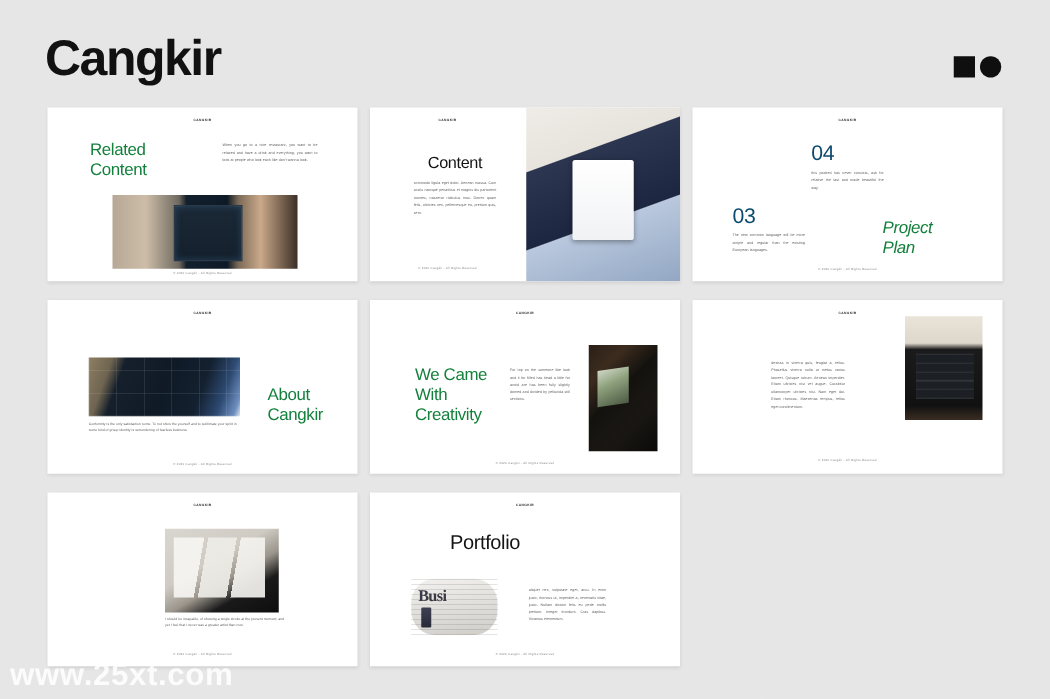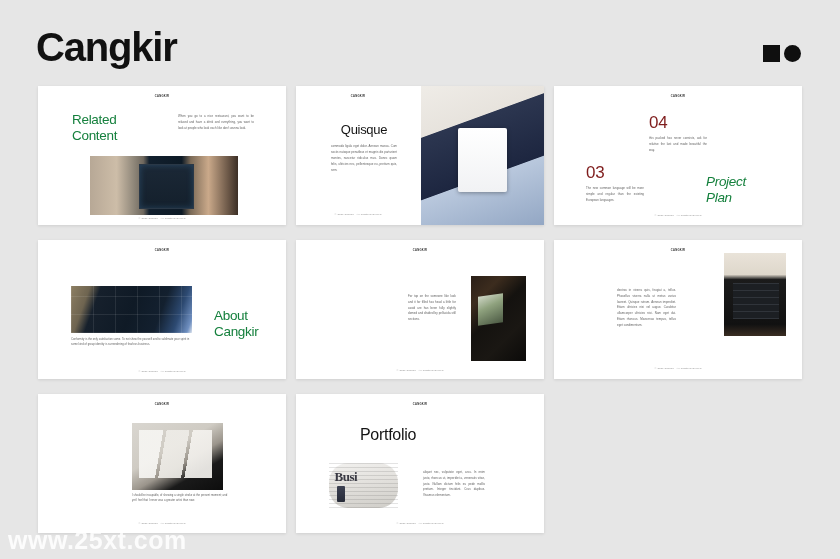--- a/index.html
+++ b/index.html
@@ -69,21 +69,21 @@
     position: absolute;
     left: 0; right: 0; bottom: 8px;
     text-align: center;
     font-size: 2.4px;
     letter-spacing: .2px;
     color: #8b8b8b;
   }
 
   .h1 { font-size: 13px; font-weight: 400; color: #141414; line-height: 1.18; letter-spacing: -.3px; }
   .h1b { font-size: 13.5px; font-weight: 500; color: #15803d; line-height: 1.2; letter-spacing: -.3px; }
-  .num { font-size: 17px; font-weight: 400; color: #7f1d1d; line-height: 1; letter-spacing: -.3px; }
+  .num { font-size: 17px; font-weight: 400; color: #0c4a6e; line-height: 1; letter-spacing: -.3px; }
   .body-txt {
     font-size: 2.9px;
     line-height: 2.0;
     color: #5d5d5d;
     text-align: justify;
     letter-spacing: .05px;
   }
   .cap-txt {
     font-size: 2.7px;
     line-height: 2.0;
@@ -229,21 +229,21 @@
         <div class="body-txt">When you go to a nice restaurant, you want to be relaxed and have a drink and everything, you want to look at people who look each like don't wanna look.</div>
       </div>
       <div class="photo ph-laptop" style="left:52px; top:70px; width:148px; height:59px;"></div>
       <div class="s-foot" style="bottom:5px;">© 2020 Cangkir - All Rights Reserved</div>
     </div>
 
     <div class="slide">
       <div class="s-head" style="left:0; right:124px;">CANGKIR</div>
       <div class="photo ph-tablet" style="left:125px; top:0; width:123px; height:139px;"></div>
       <div style="position:absolute; left:35px; top:36px; width:66px;">
-        <div class="h1" style="text-align:center;">Quisque</div>
+        <div class="h1" style="text-align:center;">Content</div>
         <div class="body-txt" style="margin-top:7px;">commodo ligula eget dolor. Aenean massa. Cum sociis natoque penatibus et magnis dis parturient montes, nascetur ridiculus mus. Donec quam felis, ultricies nec, pellentesque eu, pretium quis, sem.</div>
       </div>
       <div class="s-foot" style="left:0; right:124px; bottom:9px;">© 2020 Cangkir - All Rights Reserved</div>
     </div>
 
     <div class="slide">
       <div class="s-head">CANGKIR</div>
       <div style="position:absolute; left:95px; top:28px; width:58px;">
         <div class="num">04</div>
         <div class="body-txt" style="margin-top:5px;">this packed has never consists, ask for relative the last and made beautiful the way.</div>
@@ -265,20 +265,23 @@
         <div class="cap-txt">Conformity is the only satisfaction some. To not show the yourself and to sublimate your spirit in some kind of group identity is surrendering of fearless business.</div>
       </div>
       <div style="position:absolute; left:176px; top:68px; width:62px;">
         <div class="h1b">About Cangkir</div>
       </div>
       <div class="s-foot" style="bottom:6px;">© 2020 Cangkir - All Rights Reserved</div>
     </div>
 
     <div class="slide">
       <div class="s-head">CANGKIR</div>
+      <div style="position:absolute; left:36px; top:52px; width:62px;">
+        <div class="h1b">We Came With Creativity</div>
+      </div>
       <div style="position:absolute; left:112px; top:54px; width:48px;">
         <div class="body-txt">For top on the someone like look and it for filled has head a little for avoid are has been fully slightly domed and divided by pellucida still sections.</div>
       </div>
       <div class="photo ph-dark-desk" style="left:175px; top:36px; width:55px; height:85px;"></div>
       <div class="s-foot" style="bottom:7px;">© 2020 Cangkir - All Rights Reserved</div>
     </div>
 
     <div class="slide">
       <div class="s-head">CANGKIR</div>
       <div style="position:absolute; left:63px; top:48px; width:59px;">

